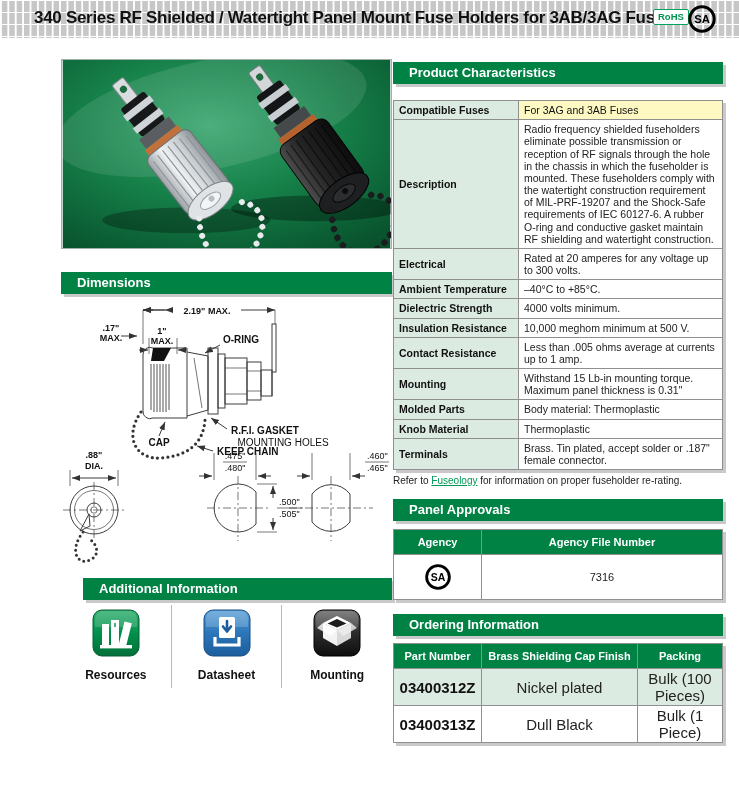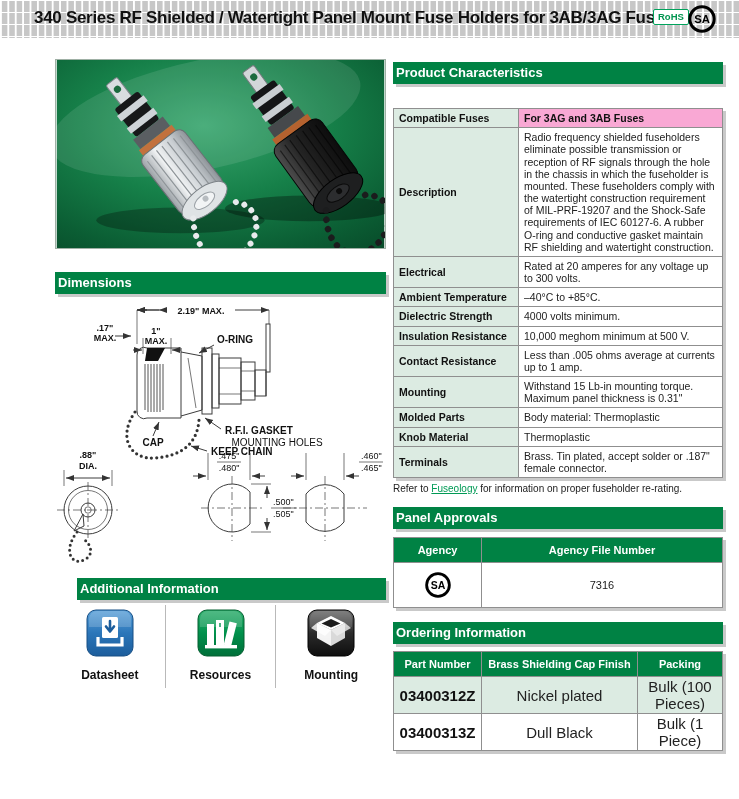--- a/index.html
+++ b/index.html
@@ -13,41 +13,41 @@
                      linear-gradient(90deg,#fff 1.4px,transparent 1.4px);
     background-size:100% 12px,7.4px 100%;}
   .masthead .title{position:absolute;left:34px;top:8px;font-size:17px;font-weight:bold;
     letter-spacing:-0.3px;color:#111;white-space:nowrap;}
   .rohs{position:absolute;left:653px;top:9px;border:1.5px solid #00a35c;color:#00954f;
     background:#fff;font-size:9.5px;font-weight:bold;padding:1px 4px 2px;border-radius:2px;line-height:1.2;text-align:right;}
   .csa-head{position:absolute;left:687px;top:4px;width:30px;height:30px;}
 
   
   .bar{height:22px;background:#008244;color:#fff;font-weight:bold;font-size:13px;
-    line-height:22px;padding-left:3px;box-sizing:border-box;box-shadow:3px 3px 0 #c9c9c9;}
+    line-height:22px;padding-left:16px;box-sizing:border-box;box-shadow:3px 3px 0 #c9c9c9;}
 
   
-  .left{position:absolute;left:55px;top:59px;width:331px;}
+  .left{position:absolute;left:61px;top:59px;width:331px;}
   .photo{width:331px;height:190px;border:1px solid #9fb0a5;box-sizing:border-box;overflow:hidden;}
   .dims-bar{margin-top:23px;}
   .drawing{margin-top:4px;display:block;}
   .addl-bar{margin-top:8px;margin-left:22px;}
   .icon-row{display:flex;margin-top:5px;}
   .icon-cell{flex:1;display:flex;flex-direction:column;align-items:center;padding:4px 0 6px;cursor:pointer;}
   .icon-cell + .icon-cell{border-left:1px solid #b9b9b9;}
   .icon-cell .icon-label{margin-top:7px;font-size:12px;font-weight:bold;color:#111;}
 
   
   .right{position:absolute;left:393px;top:62px;width:330px;}
   .right table{border-collapse:collapse;width:330px;background:#fff;box-shadow:3px 3px 0 #c9c9c9;}
-  .char-table{margin-top:24px;}
+  .char-table{margin-top:16px;}
   .char-table td{border:1px solid #8f8f8f;font-size:10.5px;line-height:1.16;
     padding:3px 5px;vertical-align:middle;color:#222;}
   .char-table td.lbl{width:114px;background:#dcebe2;font-weight:bold;color:#111;}
-  .char-table td.hl{background:#f9a8d4;font-weight:bold;color:#111;}
+  .char-table td.hl{background:#fef9c3;font-weight:normal;color:#111;}
   .footnote{margin-top:5px;font-size:10px;color:#222;}
   .footnote a{color:#009a55;text-decoration:underline;cursor:pointer;}
   .agency-bar{margin-top:13px;}
   .agency-table{margin-top:8px;}
   .right th{background:#008244;color:#fff;font-size:11px;font-weight:bold;
     border:1px solid #8f8f8f;height:24px;text-align:center;padding:0 4px;}
   .agency-table td{border:1px solid #8f8f8f;height:42px;text-align:center;
     font-size:11px;vertical-align:middle;}
   .order-bar{margin-top:14px;}
   .order-table{margin-top:7px;}
@@ -279,58 +279,58 @@
       </g>
     </svg>
 
     <div class="bar addl-bar">Additional Information</div>
     <div class="icon-row">
 
       <div class="icon-cell">
         <span>
           <svg viewBox="0 0 48 48" width="48" height="48">
             <defs>
-              <linearGradient id="gb" x1="0" y1="0" x2="0" y2="1">
-                <stop offset="0%" stop-color="#5aa0d8"></stop>
-                  <stop offset="50%" stop-color="#2b76b9"></stop>
-                  <stop offset="100%" stop-color="#1c5d9c"></stop>
-              </linearGradient>
-            </defs>
-            <rect x="1" y="1" width="46" height="46" rx="9" fill="url(#gb)" stroke="#174e84"></rect>
-            <path d="M3,10 a8,8 0 0 1 8,-8 h26 a8,8 0 0 1 8,8 v8 h-42 z" fill="#fff" opacity="0.18"></path>
-            <rect x="16" y="8" width="16" height="21" rx="1.5" fill="#fff"></rect>
-            <path d="M24,12 v9 M20,17.5 l4,5 4,-5" stroke="#1c5d9c" stroke-width="2.6" fill="none" stroke-linecap="round" stroke-linejoin="round"></path>
-            <path d="M12,28 v8 h24 v-8" stroke="#fff" stroke-width="3.2" fill="none"></path>
-          </svg>
-        </span>
-        <span class="icon-label">Datasheet</span>
-      </div>
-
-      <div class="icon-cell">
-        <span>
-          <svg viewBox="0 0 48 48" width="48" height="48">
-            <defs>
               <linearGradient id="gg" x1="0" y1="0" x2="0" y2="1">
                 <stop offset="0%" stop-color="#2fae6d"></stop>
                   <stop offset="50%" stop-color="#00914c"></stop>
                   <stop offset="100%" stop-color="#006f39"></stop>
               </linearGradient>
             </defs>
             <rect x="1" y="1" width="46" height="46" rx="9" fill="url(#gg)" stroke="#045e30"></rect>
             <path d="M3,10 a8,8 0 0 1 8,-8 h26 a8,8 0 0 1 8,8 v8 h-42 z" fill="#fff" opacity="0.16"></path>
             <rect x="10" y="15" width="7" height="21" fill="#fff"></rect>
             <rect x="19" y="11" width="8" height="25" fill="#fff"></rect>
             <line x1="23" y1="14" x2="23" y2="18" stroke="#00914c" stroke-width="1.4"></line>
             <g transform="rotate(14 33 25)">
                 <rect x="29.5" y="13" width="7.5" height="24" fill="#fff"></rect>
               </g>
             <rect x="8" y="36" width="32" height="3.4" fill="#fff"></rect>
           </svg>
         </span>
         <span class="icon-label">Resources</span>
+      </div>
+
+      <div class="icon-cell">
+        <span>
+          <svg viewBox="0 0 48 48" width="48" height="48">
+            <defs>
+              <linearGradient id="gb" x1="0" y1="0" x2="0" y2="1">
+                <stop offset="0%" stop-color="#5aa0d8"></stop>
+                  <stop offset="50%" stop-color="#2b76b9"></stop>
+                  <stop offset="100%" stop-color="#1c5d9c"></stop>
+              </linearGradient>
+            </defs>
+            <rect x="1" y="1" width="46" height="46" rx="9" fill="url(#gb)" stroke="#174e84"></rect>
+            <path d="M3,10 a8,8 0 0 1 8,-8 h26 a8,8 0 0 1 8,8 v8 h-42 z" fill="#fff" opacity="0.18"></path>
+            <rect x="16" y="8" width="16" height="21" rx="1.5" fill="#fff"></rect>
+            <path d="M24,12 v9 M20,17.5 l4,5 4,-5" stroke="#1c5d9c" stroke-width="2.6" fill="none" stroke-linecap="round" stroke-linejoin="round"></path>
+            <path d="M12,28 v8 h24 v-8" stroke="#fff" stroke-width="3.2" fill="none"></path>
+          </svg>
+        </span>
+        <span class="icon-label">Datasheet</span>
       </div>
 
       <div class="icon-cell">
         <span>
           <svg viewBox="0 0 48 48" width="48" height="48">
             <defs>
               <linearGradient id="gk" x1="0" y1="0" x2="0" y2="1">
                 <stop offset="0%" stop-color="#6e6e6e"></stop>
                   <stop offset="50%" stop-color="#2b2b2b"></stop>
                   <stop offset="100%" stop-color="#0e0e0e"></stop>

